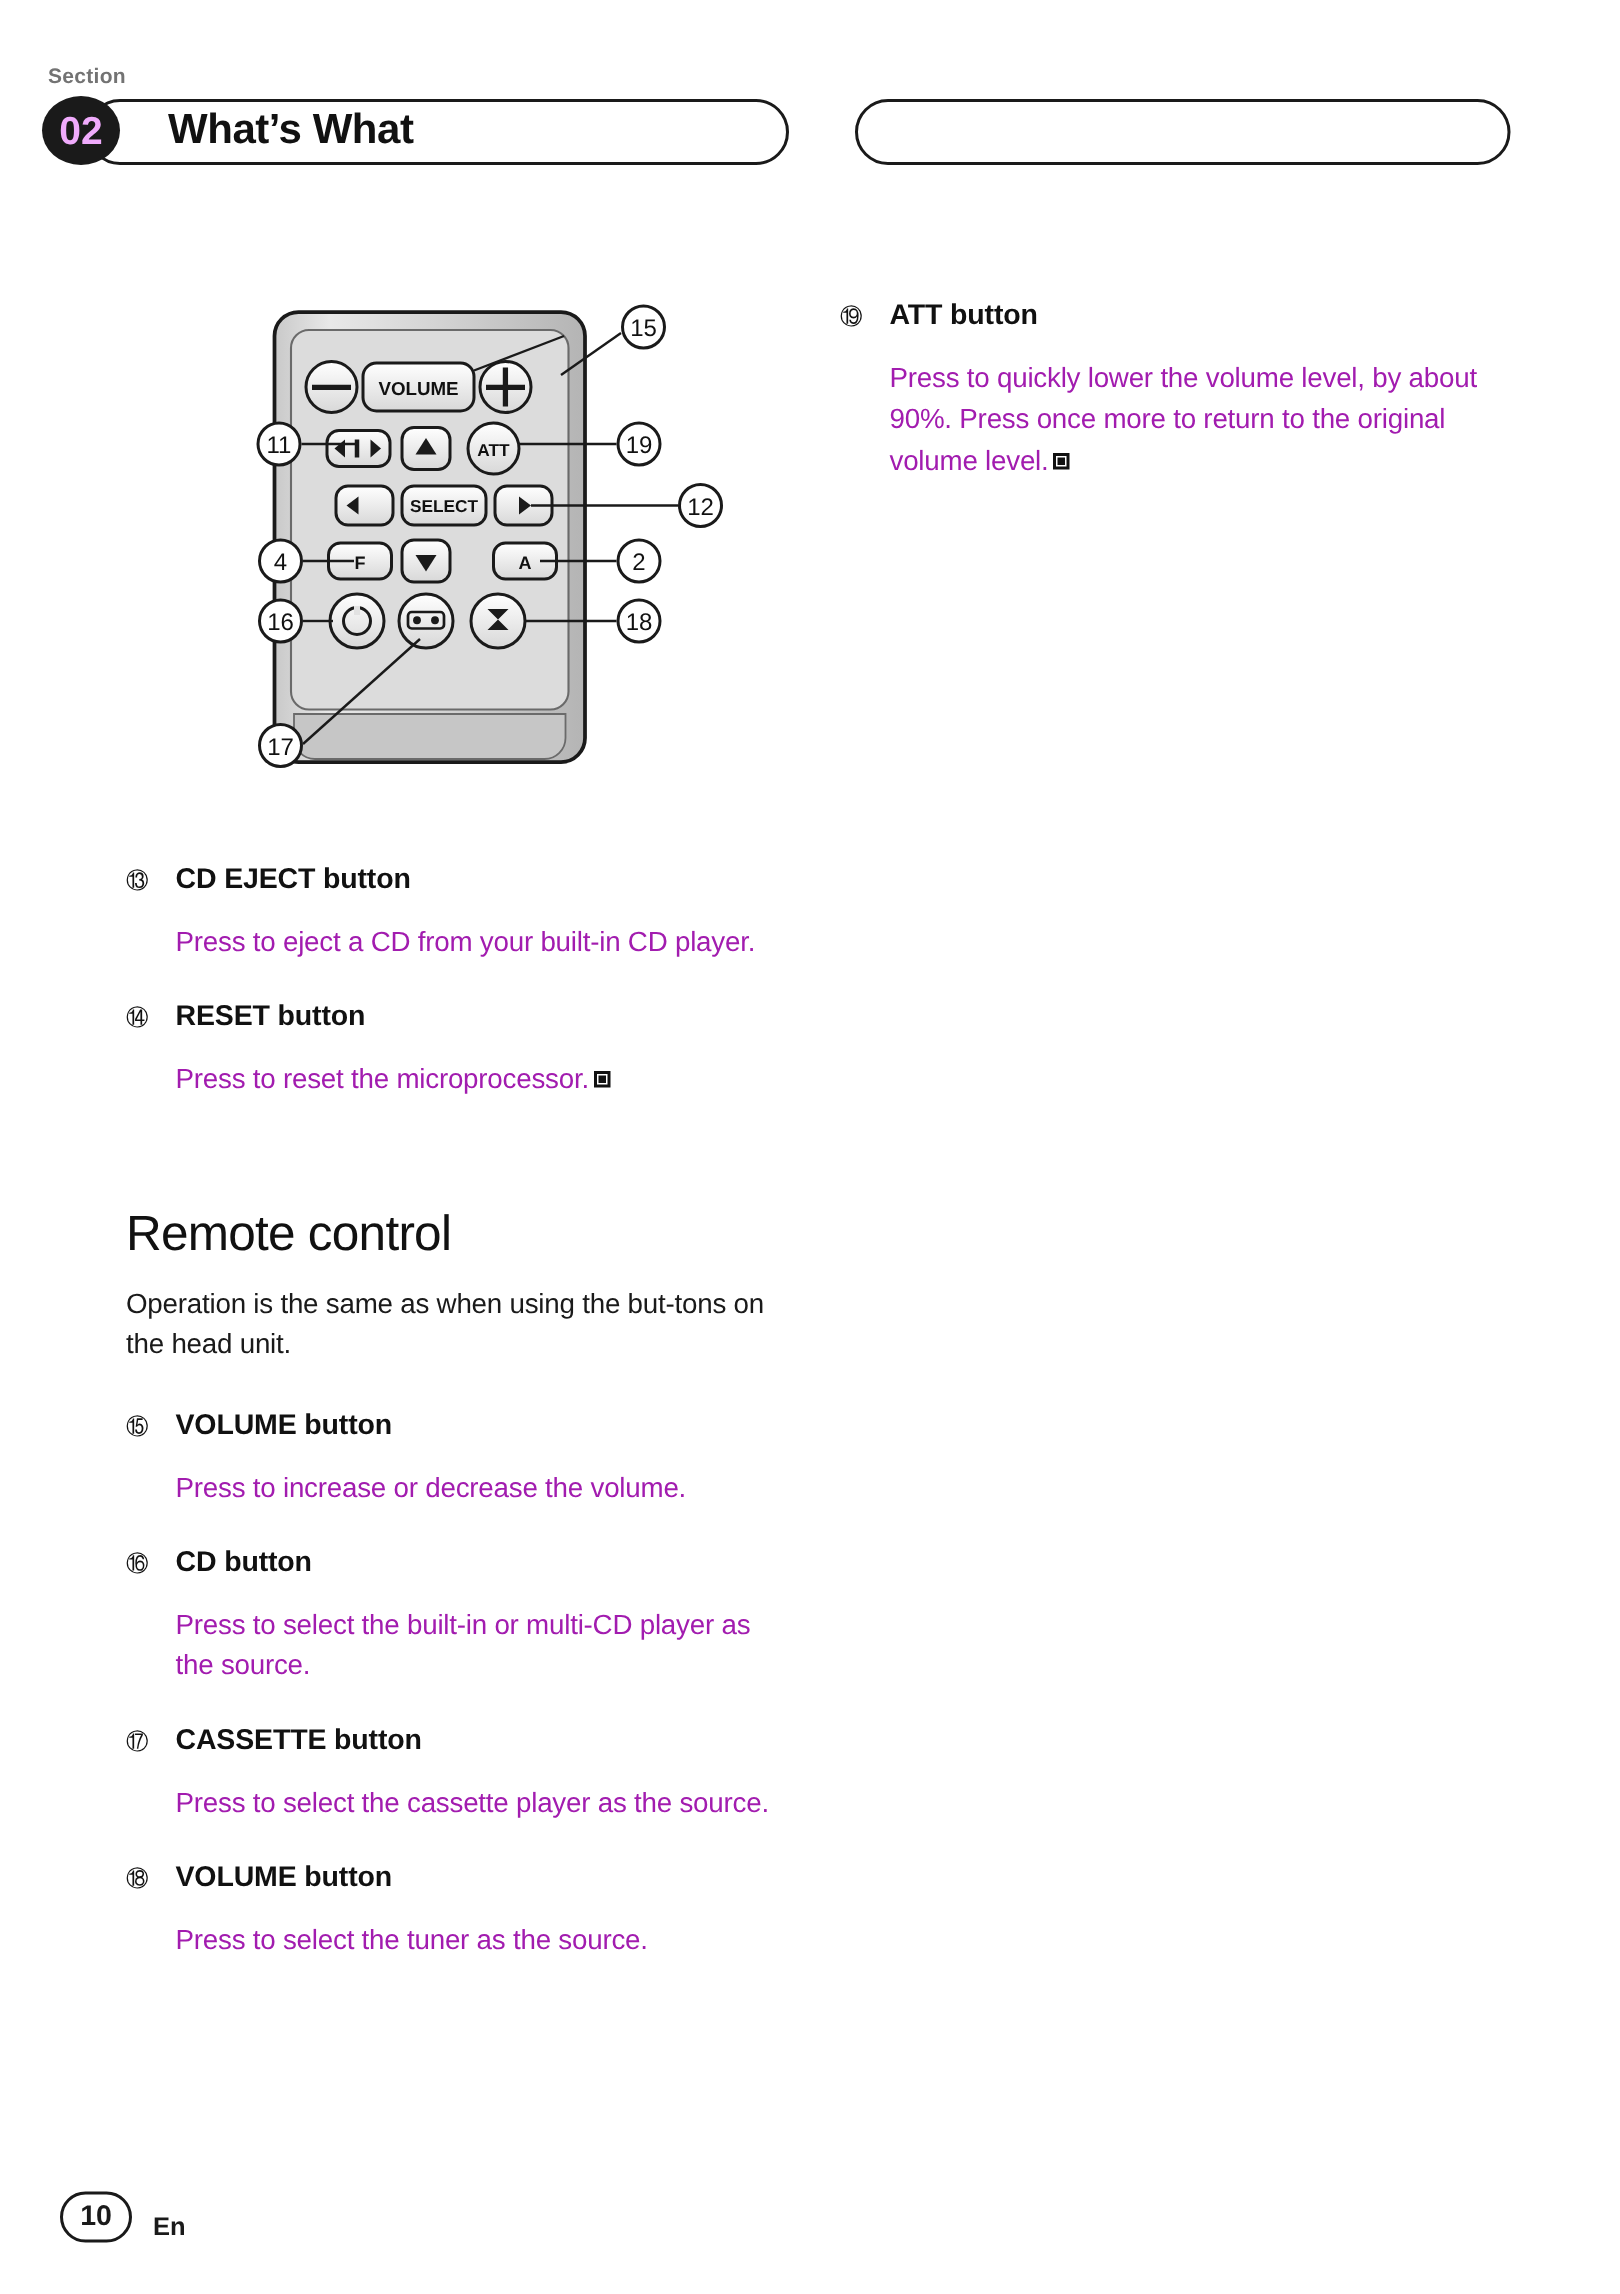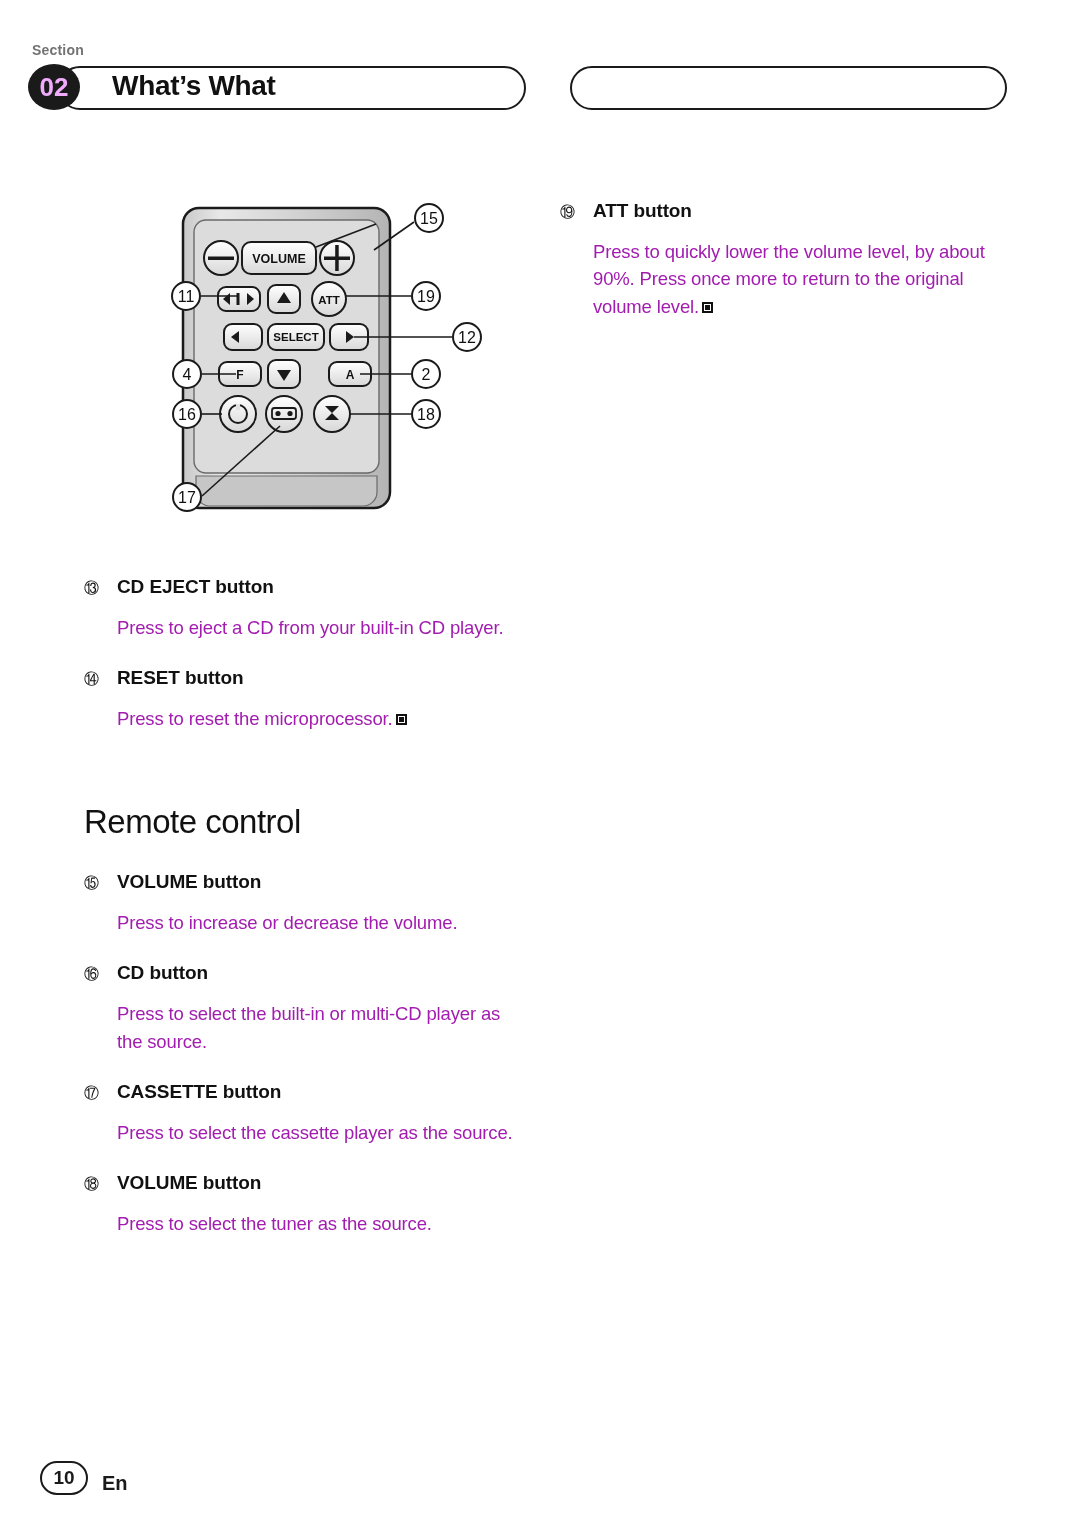--- a/index.html
+++ b/index.html
@@ -168,21 +168,21 @@
     border: 2.5px solid #1a1a1a;
     border-radius: 17px;
     display: flex;
     align-items: center;
     justify-content: center;
     font-size: 19px;
     font-weight: bold;
   }
   .lang {
     margin-left: 14px;
-    font-size: 20px;
+    font-size: 17px;
     font-weight: bold;
   }
 </style>
 </head>
 <body>
 
 <div class="header">
   <div class="section-label">Section</div>
   <div class="title-pill"></div>
   <div class="sec-num-circle">02</div>
@@ -311,20 +311,21 @@
 
   <div class="item">
     <div class="item-head">
       <span class="num-badge">⑭</span>
       <span>RESET button</span>
     </div>
     <div class="item-body"><span>Press to reset the microprocessor.</span><span class="sq"></span></div>
   </div>
 
   <h2 class="section-title" style="margin-top:70px;">Remote control</h2>
+  <div class="intro">Operation is the same as when using the but-tons on the head unit.</div>
 
   <div class="item" style="margin-top:30px;">
     <div class="item-head">
       <span class="num-badge">⑮</span>
       <span>VOLUME button</span>
     </div>
     <div class="item-body">Press to increase or decrease the volume.</div>
   </div>
 
   <div class="item">

